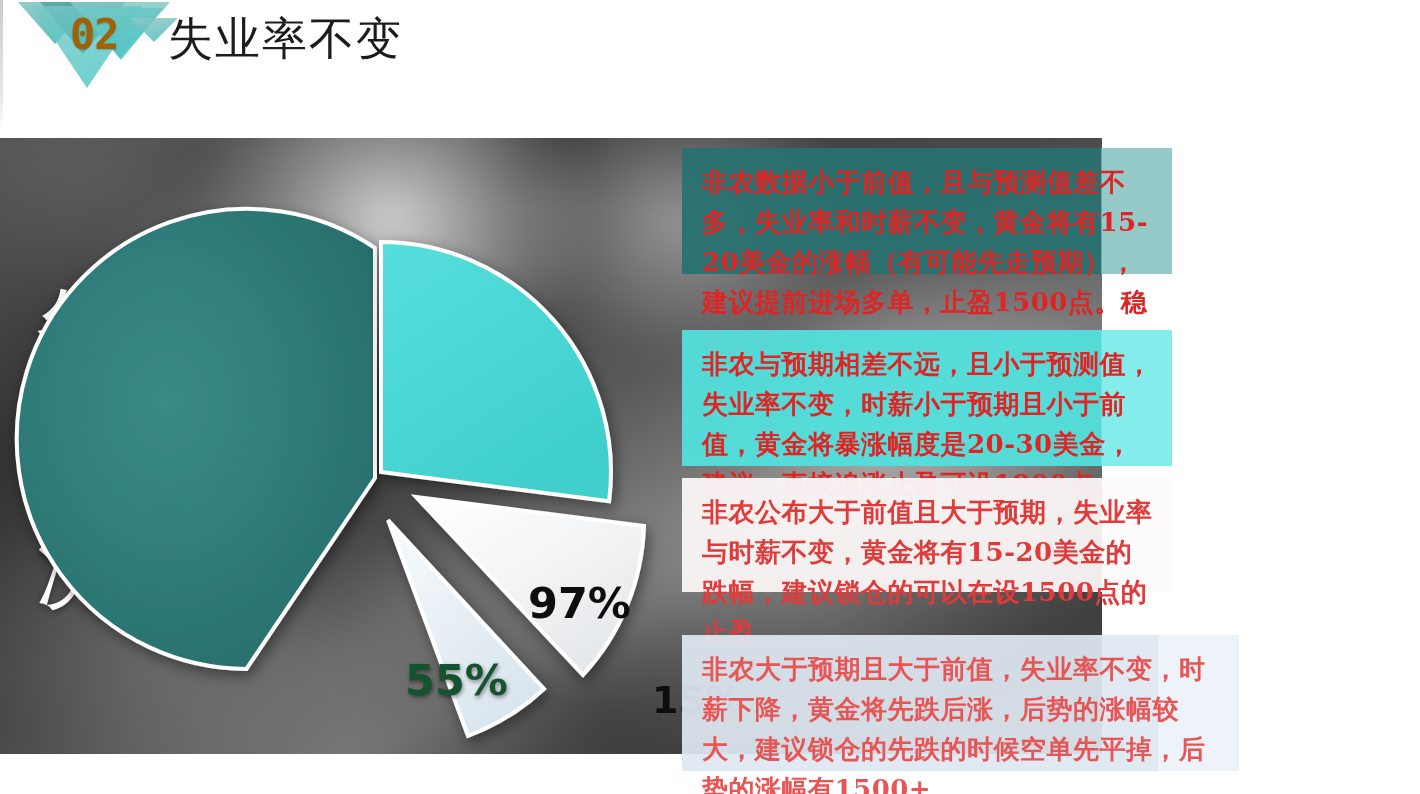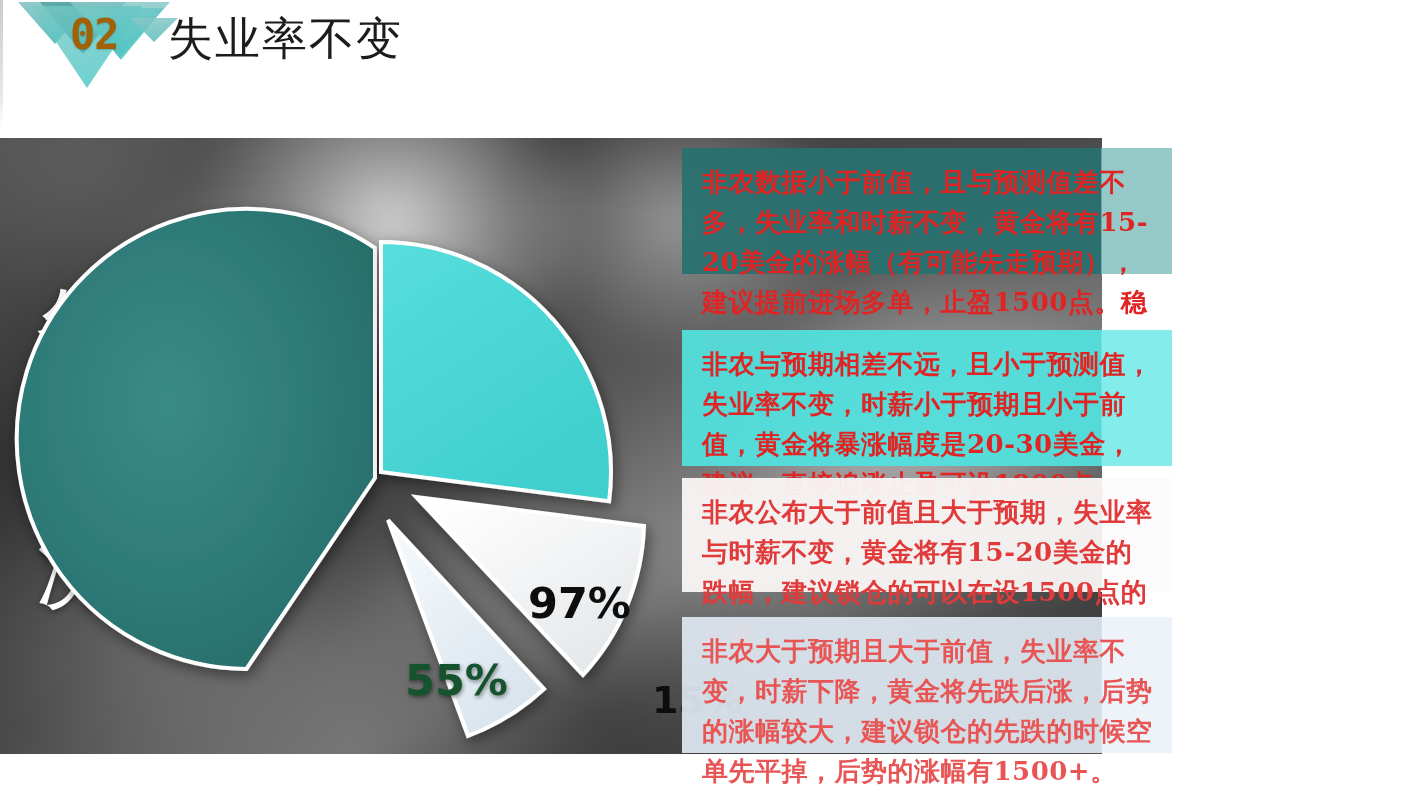--- a/index.html
+++ b/index.html
@@ -56,21 +56,21 @@
        padding:14px 18px 12px 20px;
        font-family:"DejaVu Serif","Liberation Serif",serif;
        font-weight:bold;font-size:26px;line-height:40px;letter-spacing:0.5px;}
   .box .txt{display:block;}
   .b1{top:148px;width:490px;height:126px;color:#e02424;
       background:linear-gradient(90deg, rgba(39,113,112,0.93) 0%, rgba(39,113,112,0.93) 85.5%, rgba(120,186,185,0.78) 85.5%, rgba(120,186,185,0.78) 100%);}
   .b2{top:330px;width:490px;height:136px;color:#e02424;
       background:linear-gradient(90deg, rgba(82,224,221,0.95) 0%, rgba(82,224,221,0.95) 85.5%, rgba(118,235,233,0.9) 85.5%, rgba(118,235,233,0.9) 100%);}
   .b3{top:478px;width:490px;height:114px;color:#e03a3a;
       background:linear-gradient(90deg, rgba(250,246,246,0.95) 0%, rgba(250,246,246,0.95) 85.5%, rgba(252,250,250,0.93) 85.5%, rgba(252,250,250,0.93) 100%);}
-  .b4{top:617px;width:490px;height:136px;color:#e85555;
+  .b4{top:635px;width:557px;height:136px;color:#e85555;
       background:linear-gradient(90deg, rgba(222,232,241,0.93) 0%, rgba(222,232,241,0.93) 85.5%, rgba(235,242,248,0.9) 85.5%, rgba(235,242,248,0.9) 100%);}
 </style>
 </head>
 <body>
 
 <div class="slide">
 
   <div class="header">
     <div class="edge-line"></div>
 

